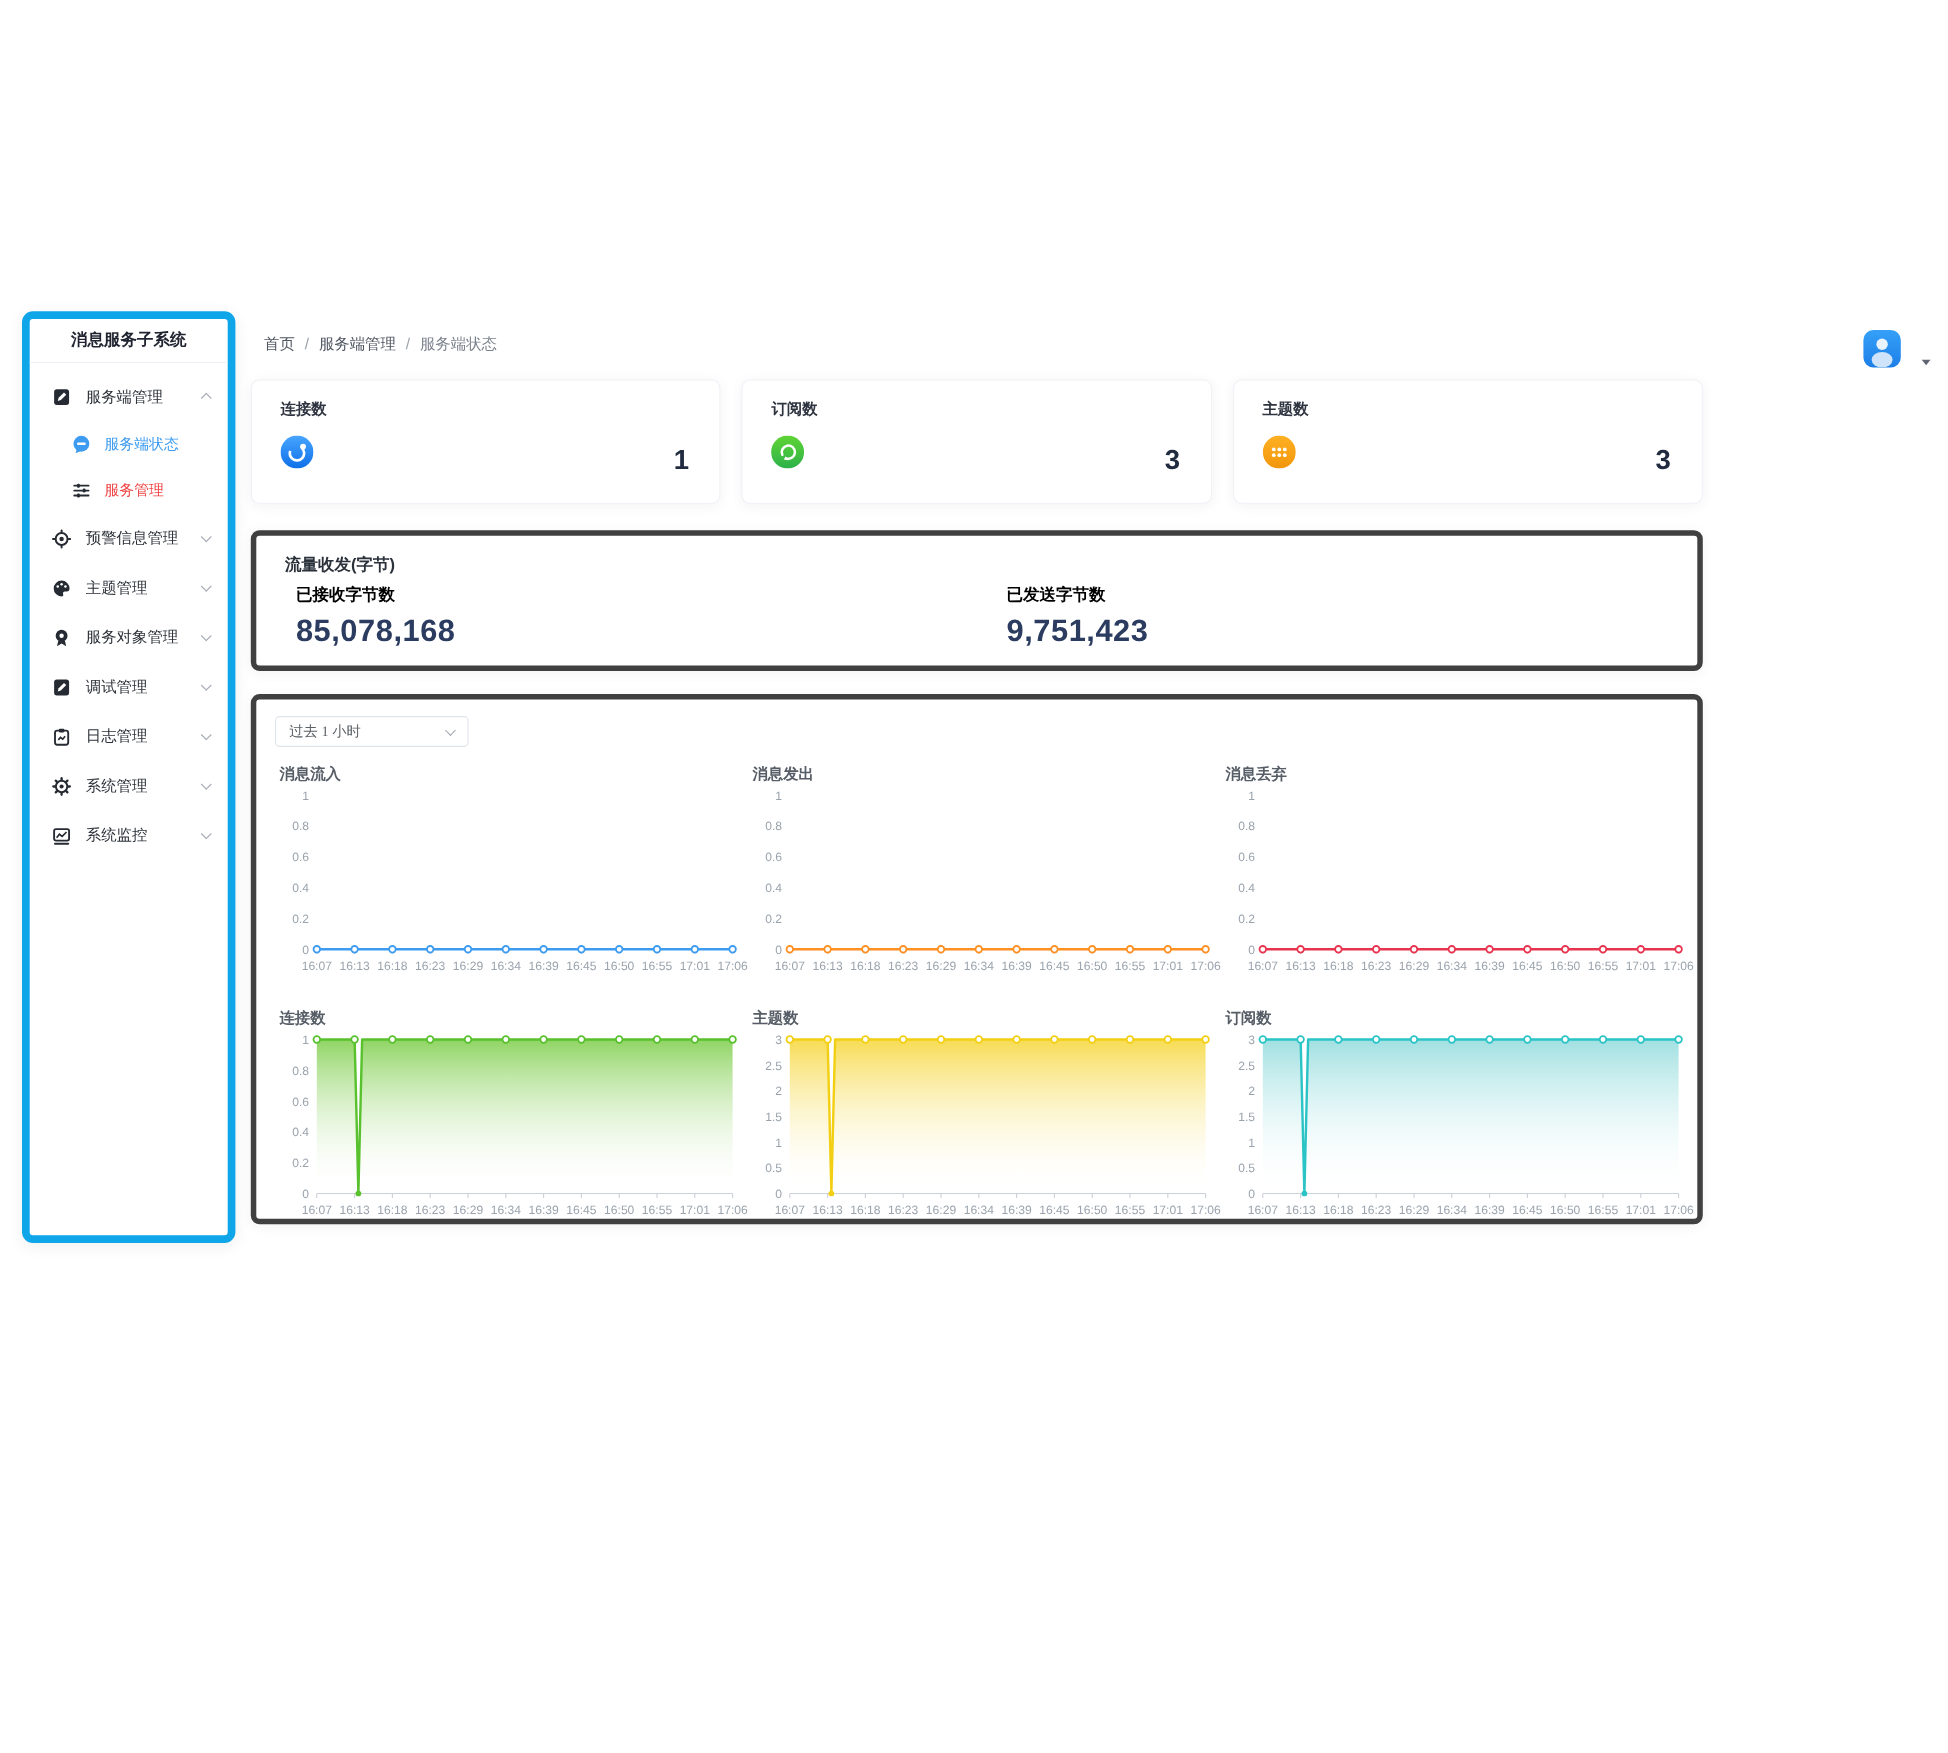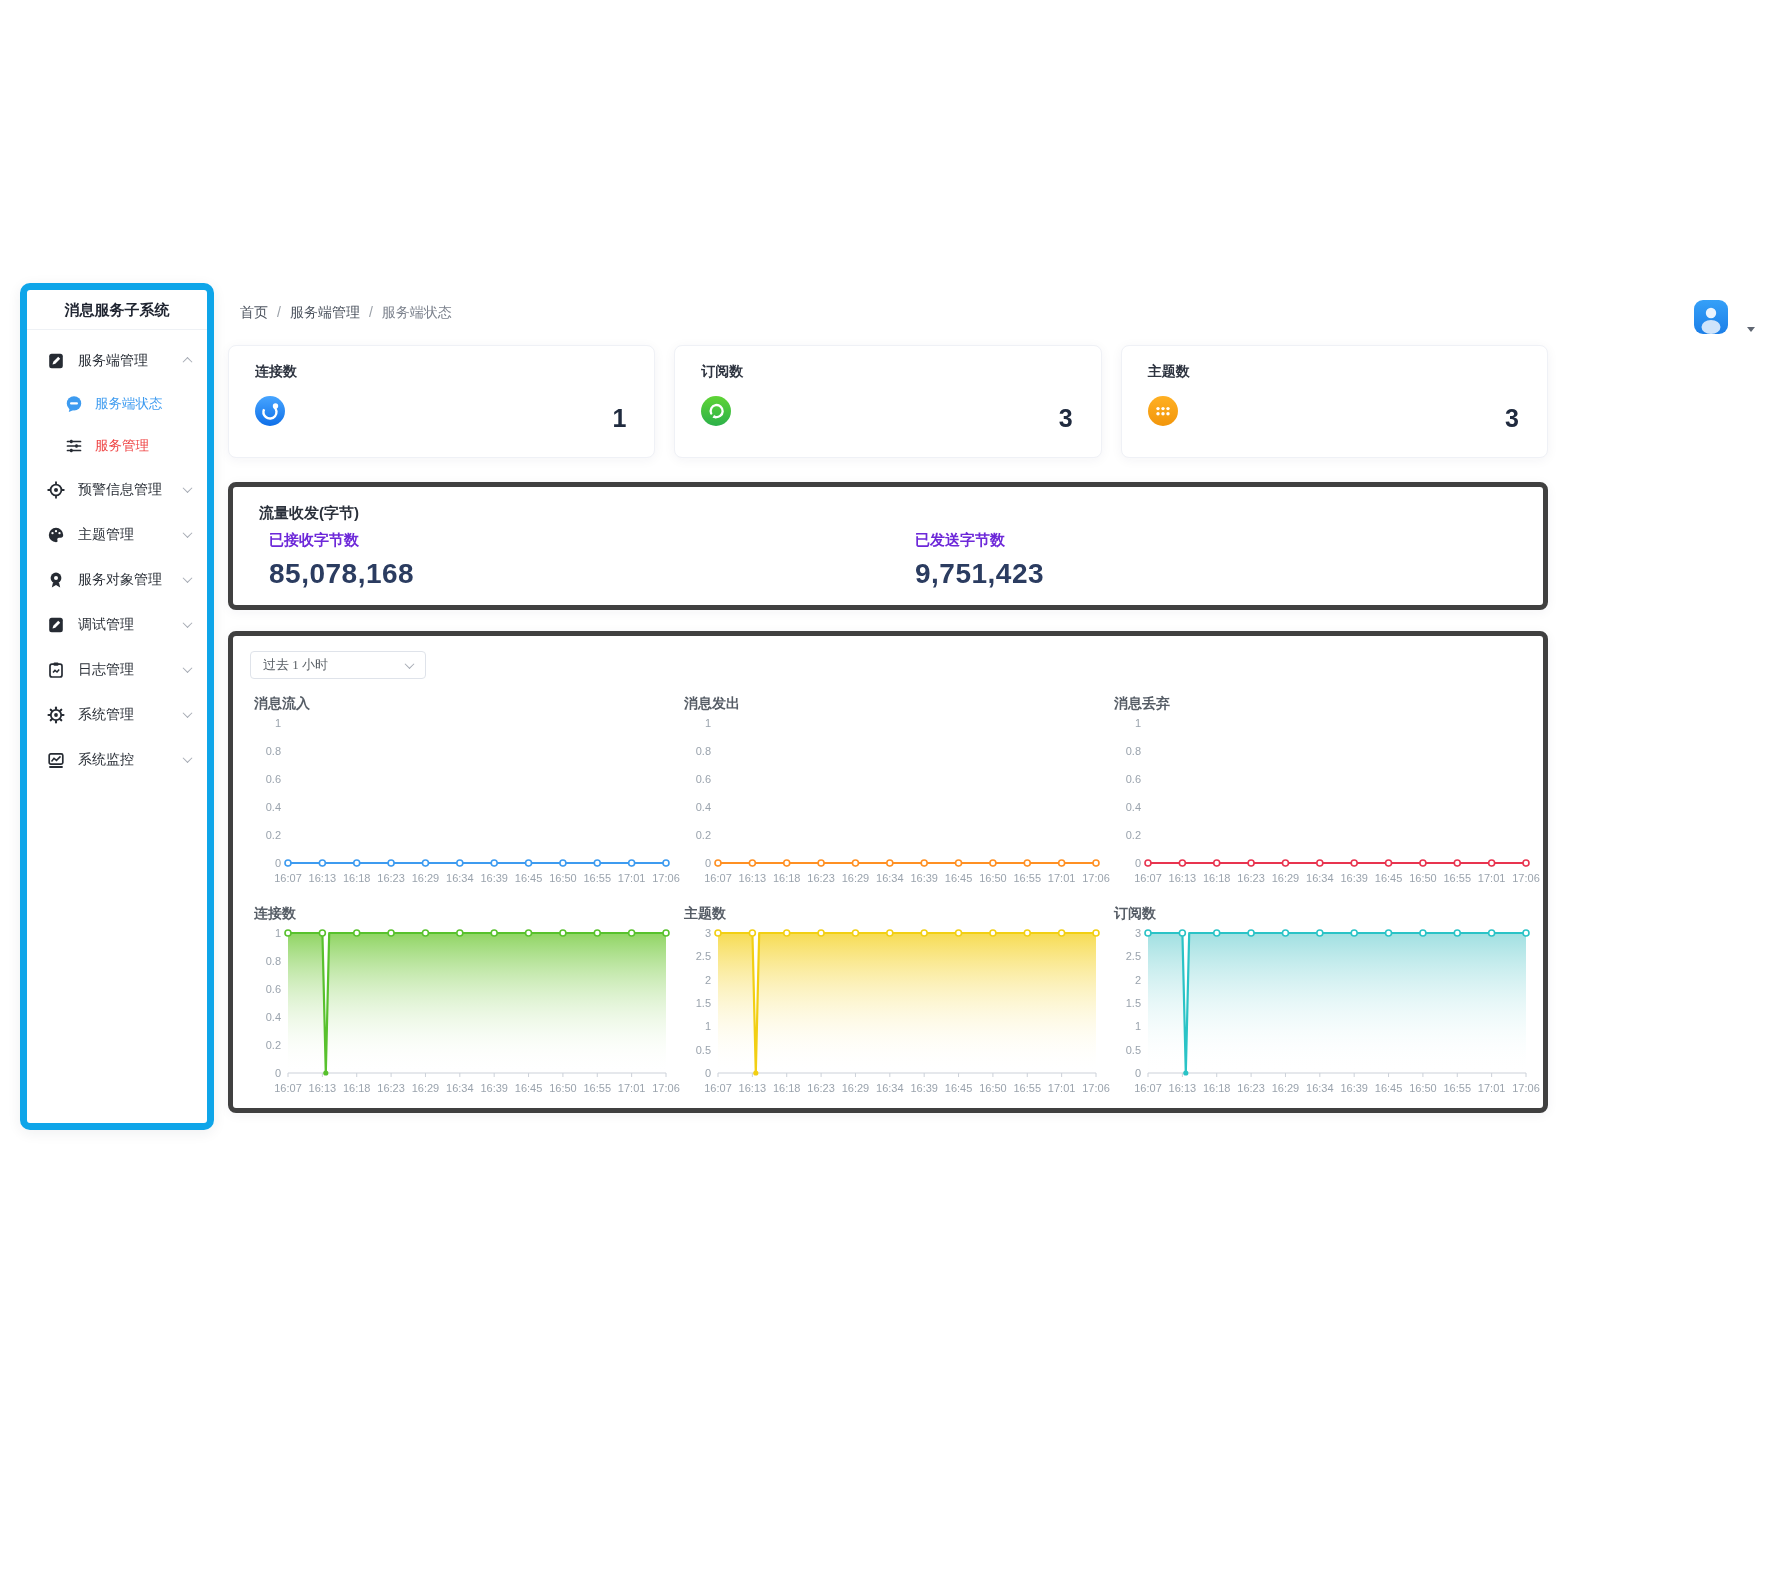--- a/index.html
+++ b/index.html
@@ -43,29 +43,29 @@
   .stat-card { flex:1; height:113px; background:#fff; border:1px solid #eff1f6; border-radius:8px;
     box-shadow:0 2px 12px rgba(31,45,70,.05); padding:17px 26px; position:relative; }
   .stat-label { font-size:14px; font-weight:bold; color:#2e3440; }
   .stat-icon { margin-top:15px; width:30px; height:30px; }
   .stat-value { position:absolute; right:28px; top:58px; font-size:25px; font-weight:bold; color:#202b3f; }
   .traffic-card { left:228px; top:482px; width:1320px; height:128px; padding:17px 26px; }
   .traffic-title { font-size:15px; font-weight:bold; color:#2b313b; }
   .traffic-col { position:absolute; top:44px; }
   .traffic-col.c1 { left:36px; }
   .traffic-col.c2 { left:682px; }
-  .traffic-label { font-size:15px; color:#6d28d9; font-weight:bold; }
+  .traffic-label { font-size:15px; color:#000000; font-weight:bold; }
   .traffic-value { margin-top:8px; font-size:28px; font-weight:bold; color:#2b3c60; letter-spacing:.5px; }
   
   .chart-card { left:228px; top:631px; width:1320px; height:482px; padding:15px 17px; }
   .range-select { width:176px; height:28px; border:1px solid #dfe3ea; border-radius:4px;
     display:flex; align-items:center; justify-content:space-between; padding:0 12px;
     font-size:13px; color:#5a6066; cursor:pointer; background:#fff;font-family:Liberation Serif, serif; }
   .range-select .chev { margin-left:0; }
-  .charts-grid { margin-top:12px; display:grid; grid-template-columns:repeat(3,1fr); row-gap:12px; }
+  .charts-grid { margin-top:12px; display:grid; grid-template-columns:repeat(3,1fr); row-gap:24px; }
   .chart-title { font-size:14px; font-weight:bold; color:#565d66; margin:4px 0 0 4px; }
   svg.chart { width:430px; height:176px; display:block; }
 </style>
 </head>
 <body>
 
 <div class="page">
 
   <aside class="sidebar">
     <div class="sidebar-title">消息服务子系统</div>

